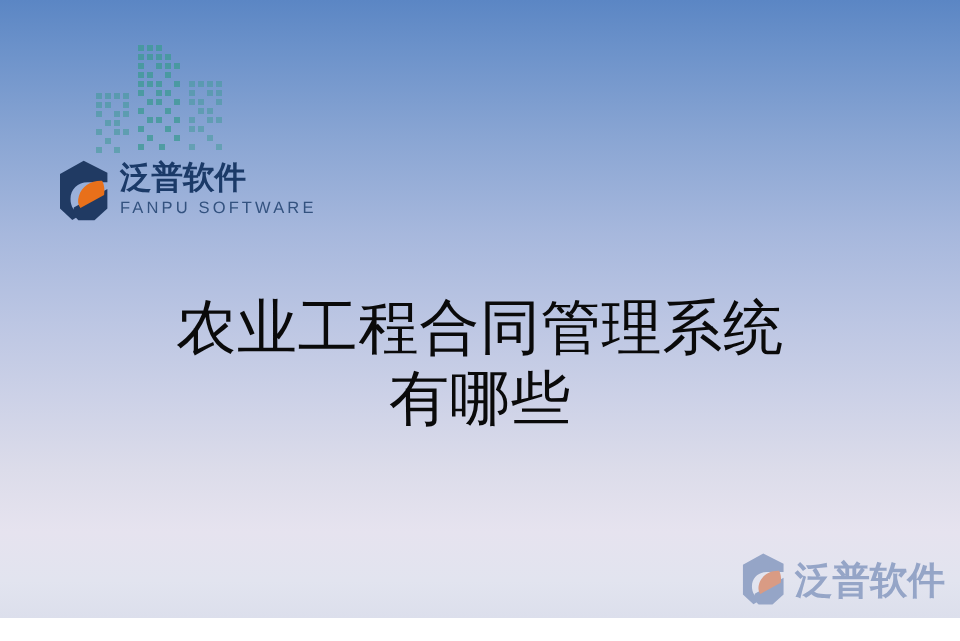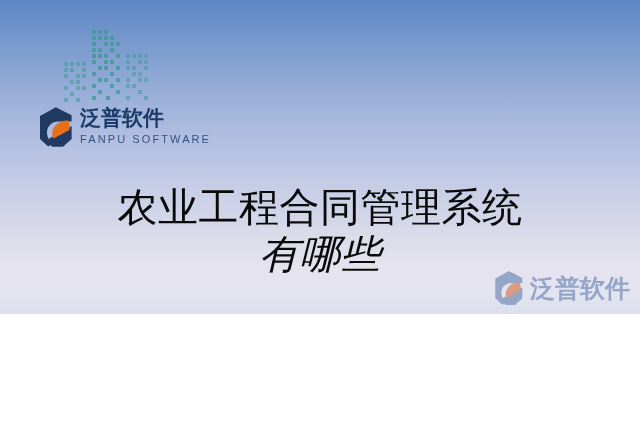--- a/index.html
+++ b/index.html
@@ -9,21 +9,21 @@
   body {
     width: 640px;
     height: 427px;
     overflow: hidden;
     font-family: "Liberation Sans", sans-serif;
   }
 
   .slide {
     position: relative;
     width: 640px;
-    height: 314px;
+    height: 412px;
     overflow: hidden;
     background: linear-gradient(
       to bottom,
       #5b86c4 0%,
       #6c92ca 8%,
       #89a5d3 22%,
       #a7b8dd 38%,
       #bcc6e3 52%,
       #ccd1e7 64%,
       #dcdcea 76%,
@@ -81,36 +81,36 @@
     line-height: 1.3;
     margin-top: 3px;
     white-space: nowrap;
   }
 
   
   .headline {
     position: absolute;
     left: 0;
     right: 0;
-    top: 184px;
+    top: 196px;
     text-align: center;
     font-family: "DejaVu Serif", "Liberation Serif", serif;
     font-size: 40px;
     line-height: 1.18;
     color: #0a0a0a;
     letter-spacing: 0.5px;
     padding: 0 18px;
     box-sizing: border-box;
   }
   .headline .hl-line {
     display: block;
     white-space: nowrap;
   }
   .headline .hl-line-1 { font-size: 40px; }
-  .headline .hl-line-2 { font-size: 40px; font-style: italic; }
+  .headline .hl-line-2 { font-size: 40px; }
 
   
   .watermark {
     position: absolute;
     right: 10px;
     bottom: 8px;
     display: flex;
     flex-direction: column;
     align-items: flex-end;
     opacity: 0.92;

